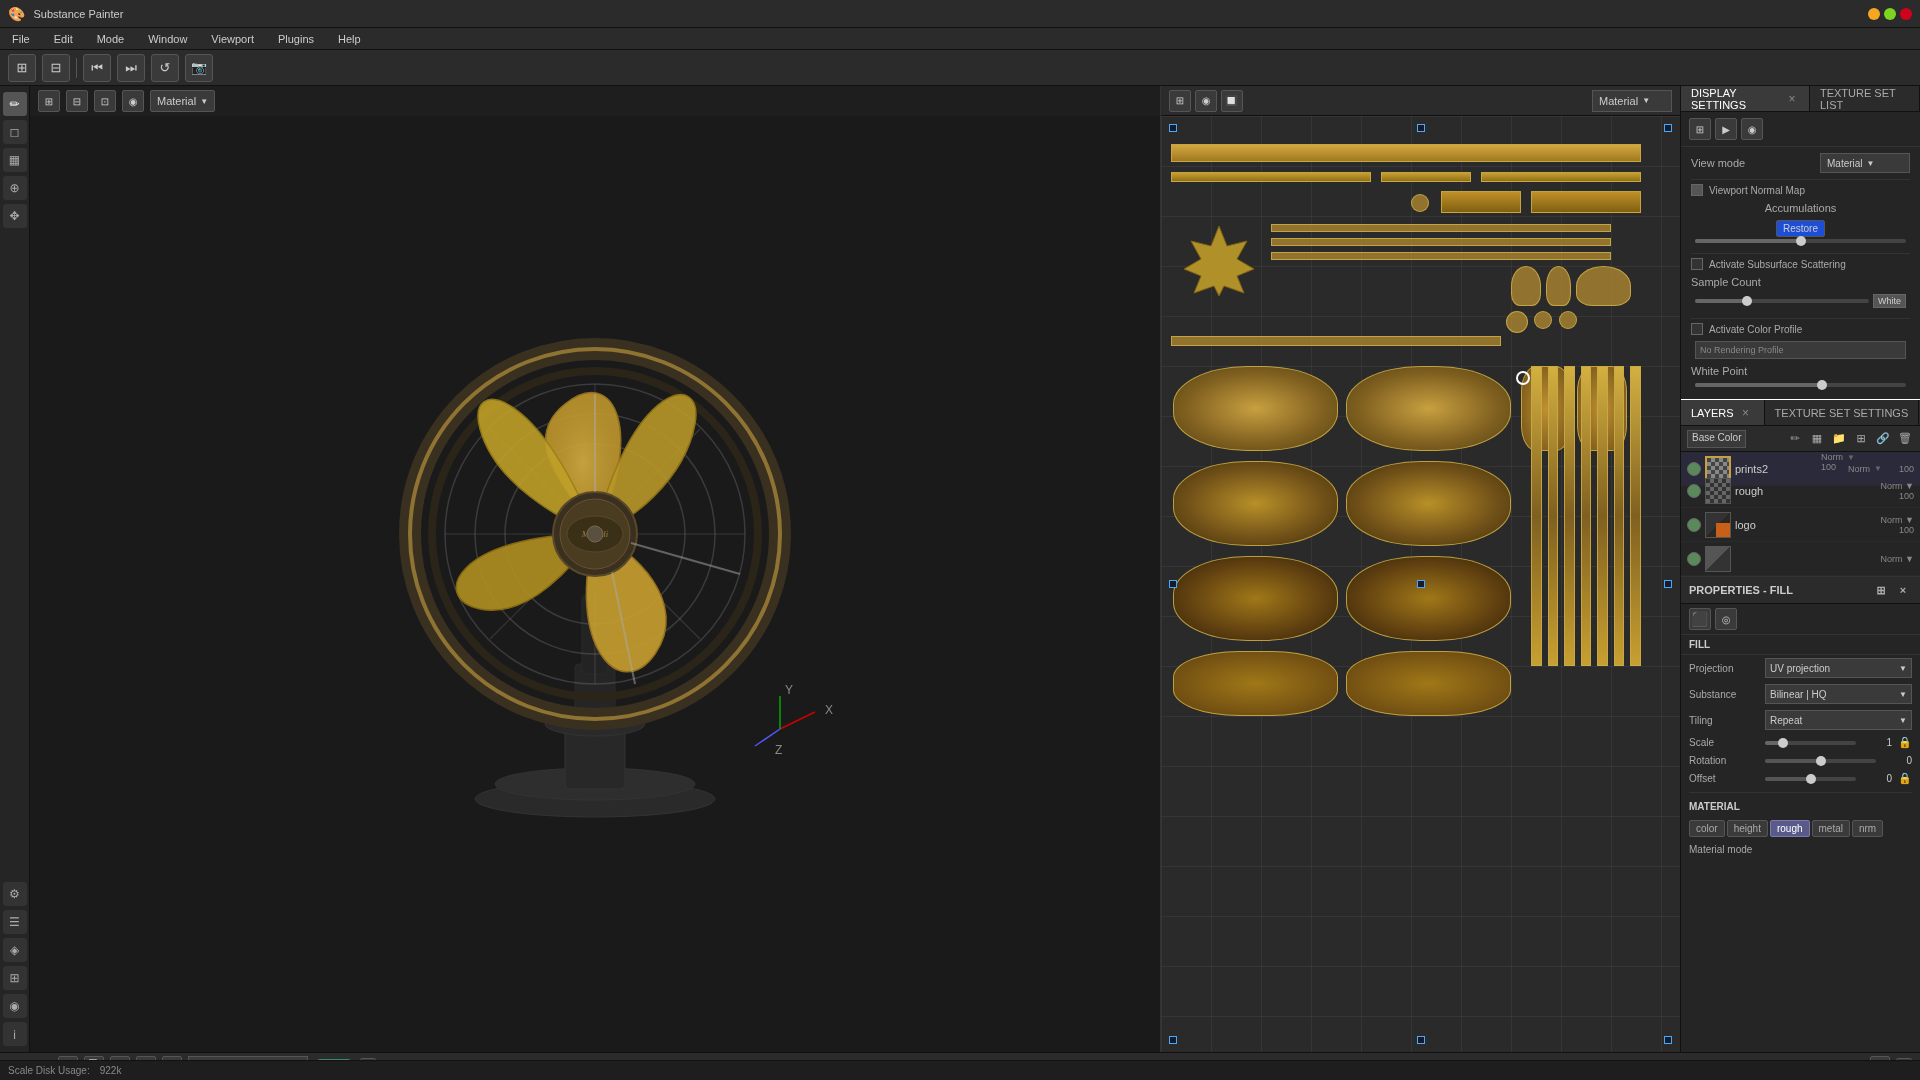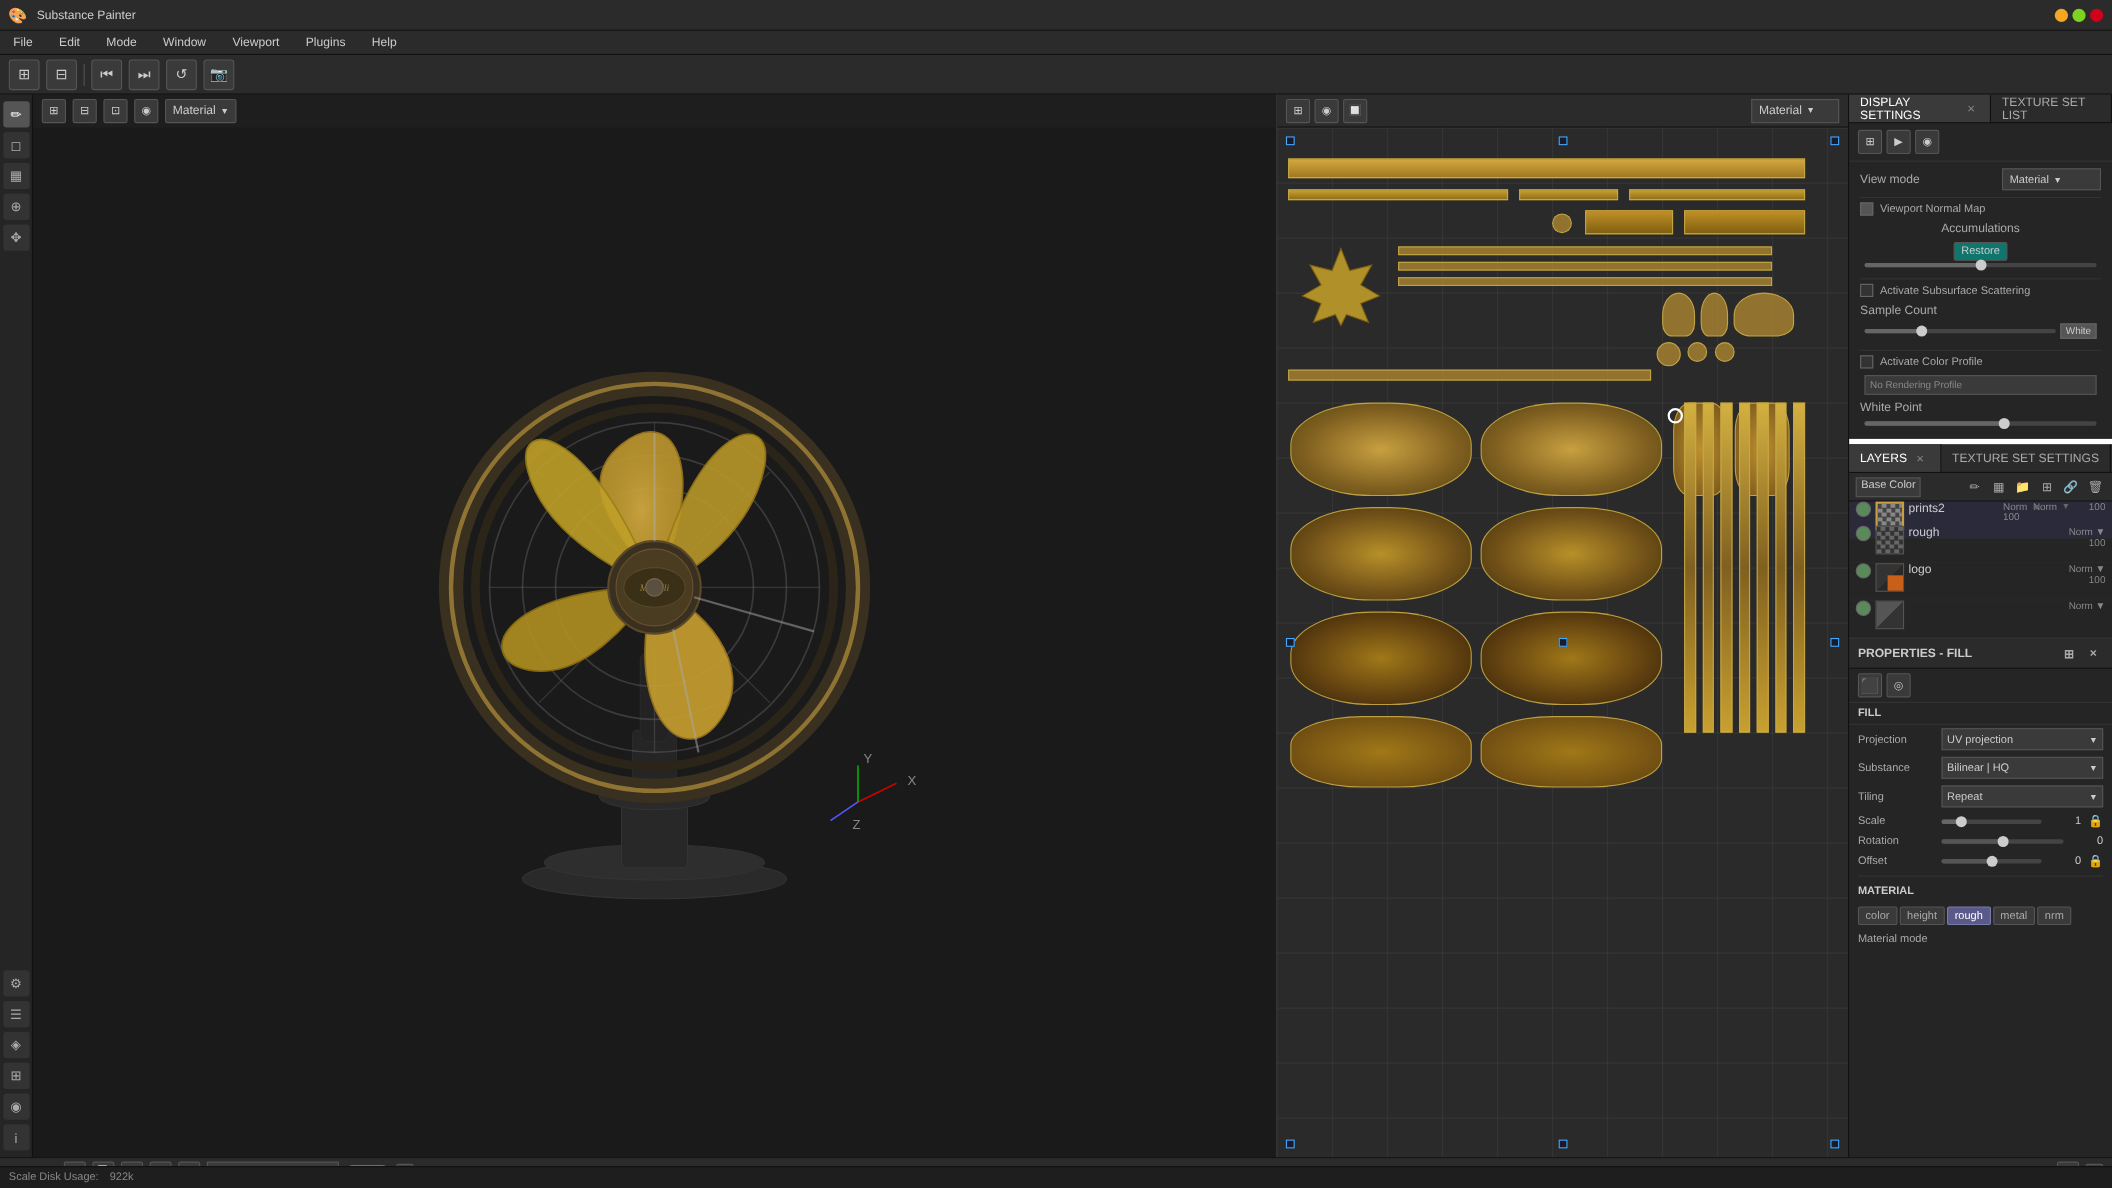--- a/index.html
+++ b/index.html
@@ -234,43 +234,43 @@
       display: flex; align-items: center; gap: 6px;
       margin-bottom: 6px; color: #aaa; font-size: 10px;
     }
     .checkbox {
       width: 12px; height: 12px;
       border: 1px solid #666;
       background: #333;
     }
     .divider { height: 1px; background: #333; margin: 4px 0; }
     .restore-btn {
-      background: #0f766e; border: 1px solid #555;
+      background: #1d4ed8; border: 1px solid #555;
       color: #ccc; font-size: 10px; padding: 2px 6px;
       cursor: pointer; border-radius: 2px; float: right;
     }
 
     
     #layers-section {
       flex-shrink: 0;
-      border-top: 5px solid #ffffff;
+      border-top: 1px solid #ffffff;
     }
     .layers-toolbar {
       height: 26px;
       background: #2b2b2b;
       border-bottom: 1px solid #111;
       display: flex; align-items: center; padding: 0 6px; gap: 4px;
     }
     .layer-channel-select {
       background: #3a3a3a; border: 1px solid #555;
       color: #ccc; font-size: 10px; padding: 1px 4px;
       height: 18px;
     }
     .layer-row {
-      display: flex; align-items: flex-start;
+      display: flex; align-items: center;
       height: 34px; padding: 0 6px; gap: 4px;
       border-bottom: 1px solid #2a2a2a;
     }
     .layer-visibility {
       width: 14px; height: 14px;
       border-radius: 50%;
       border: 1px solid #666;
       background: #444;
       cursor: pointer;
     }

